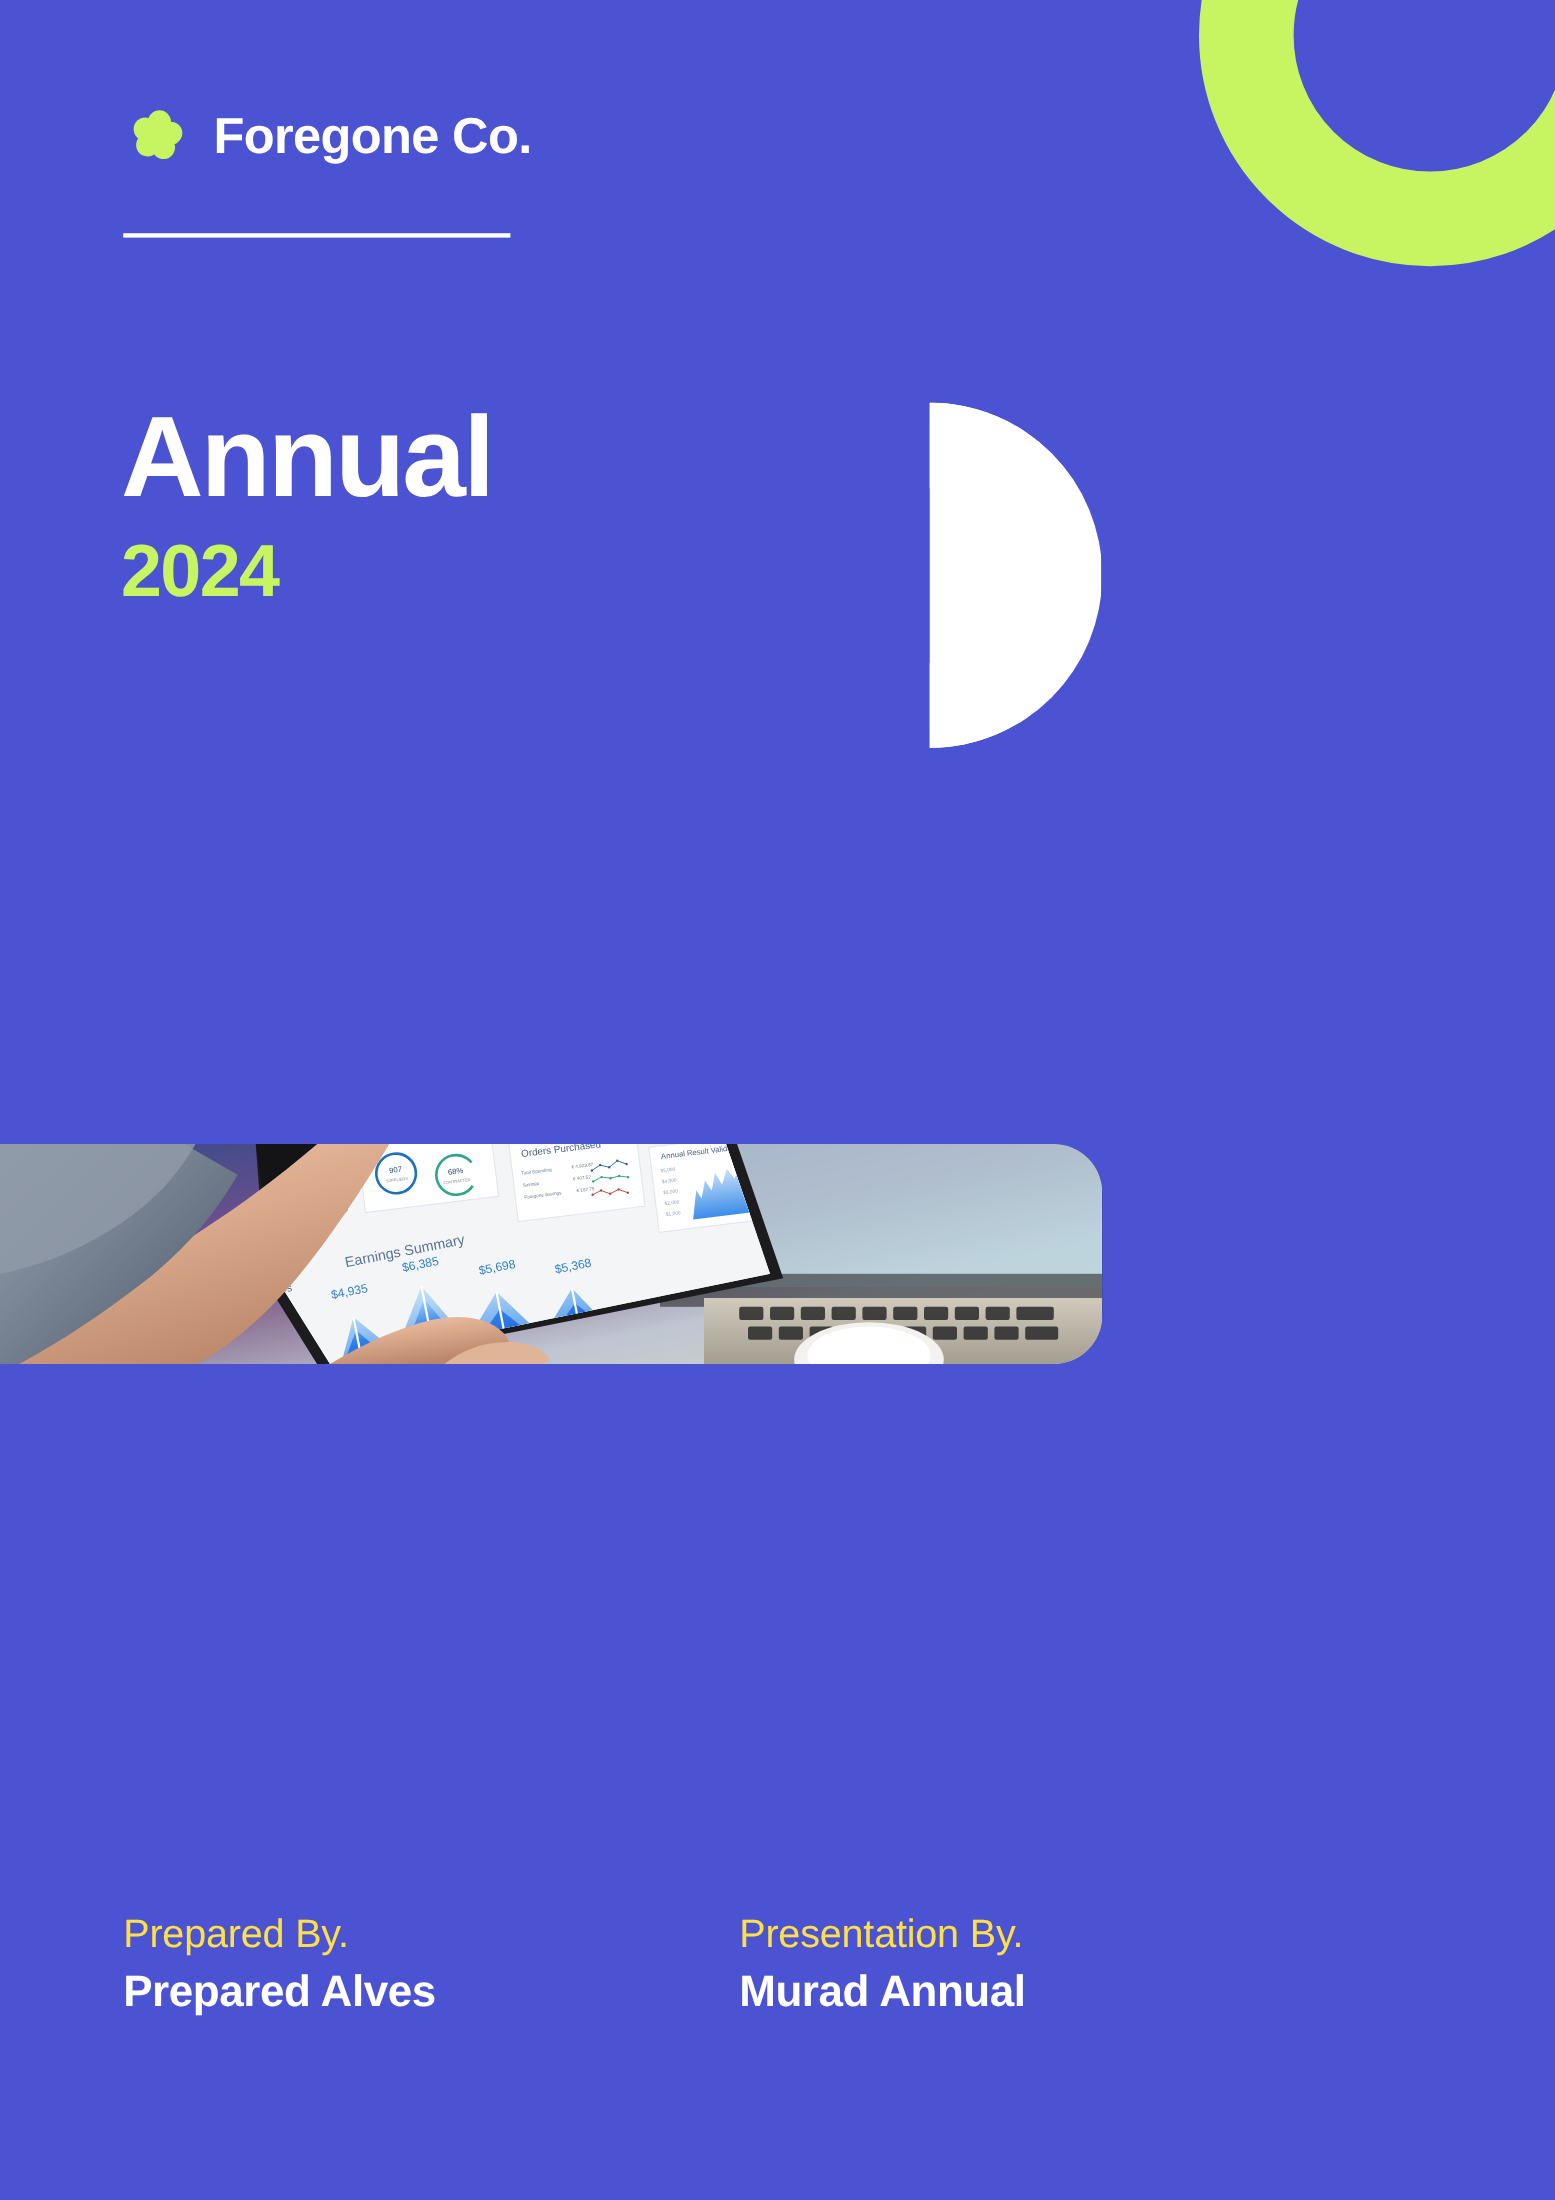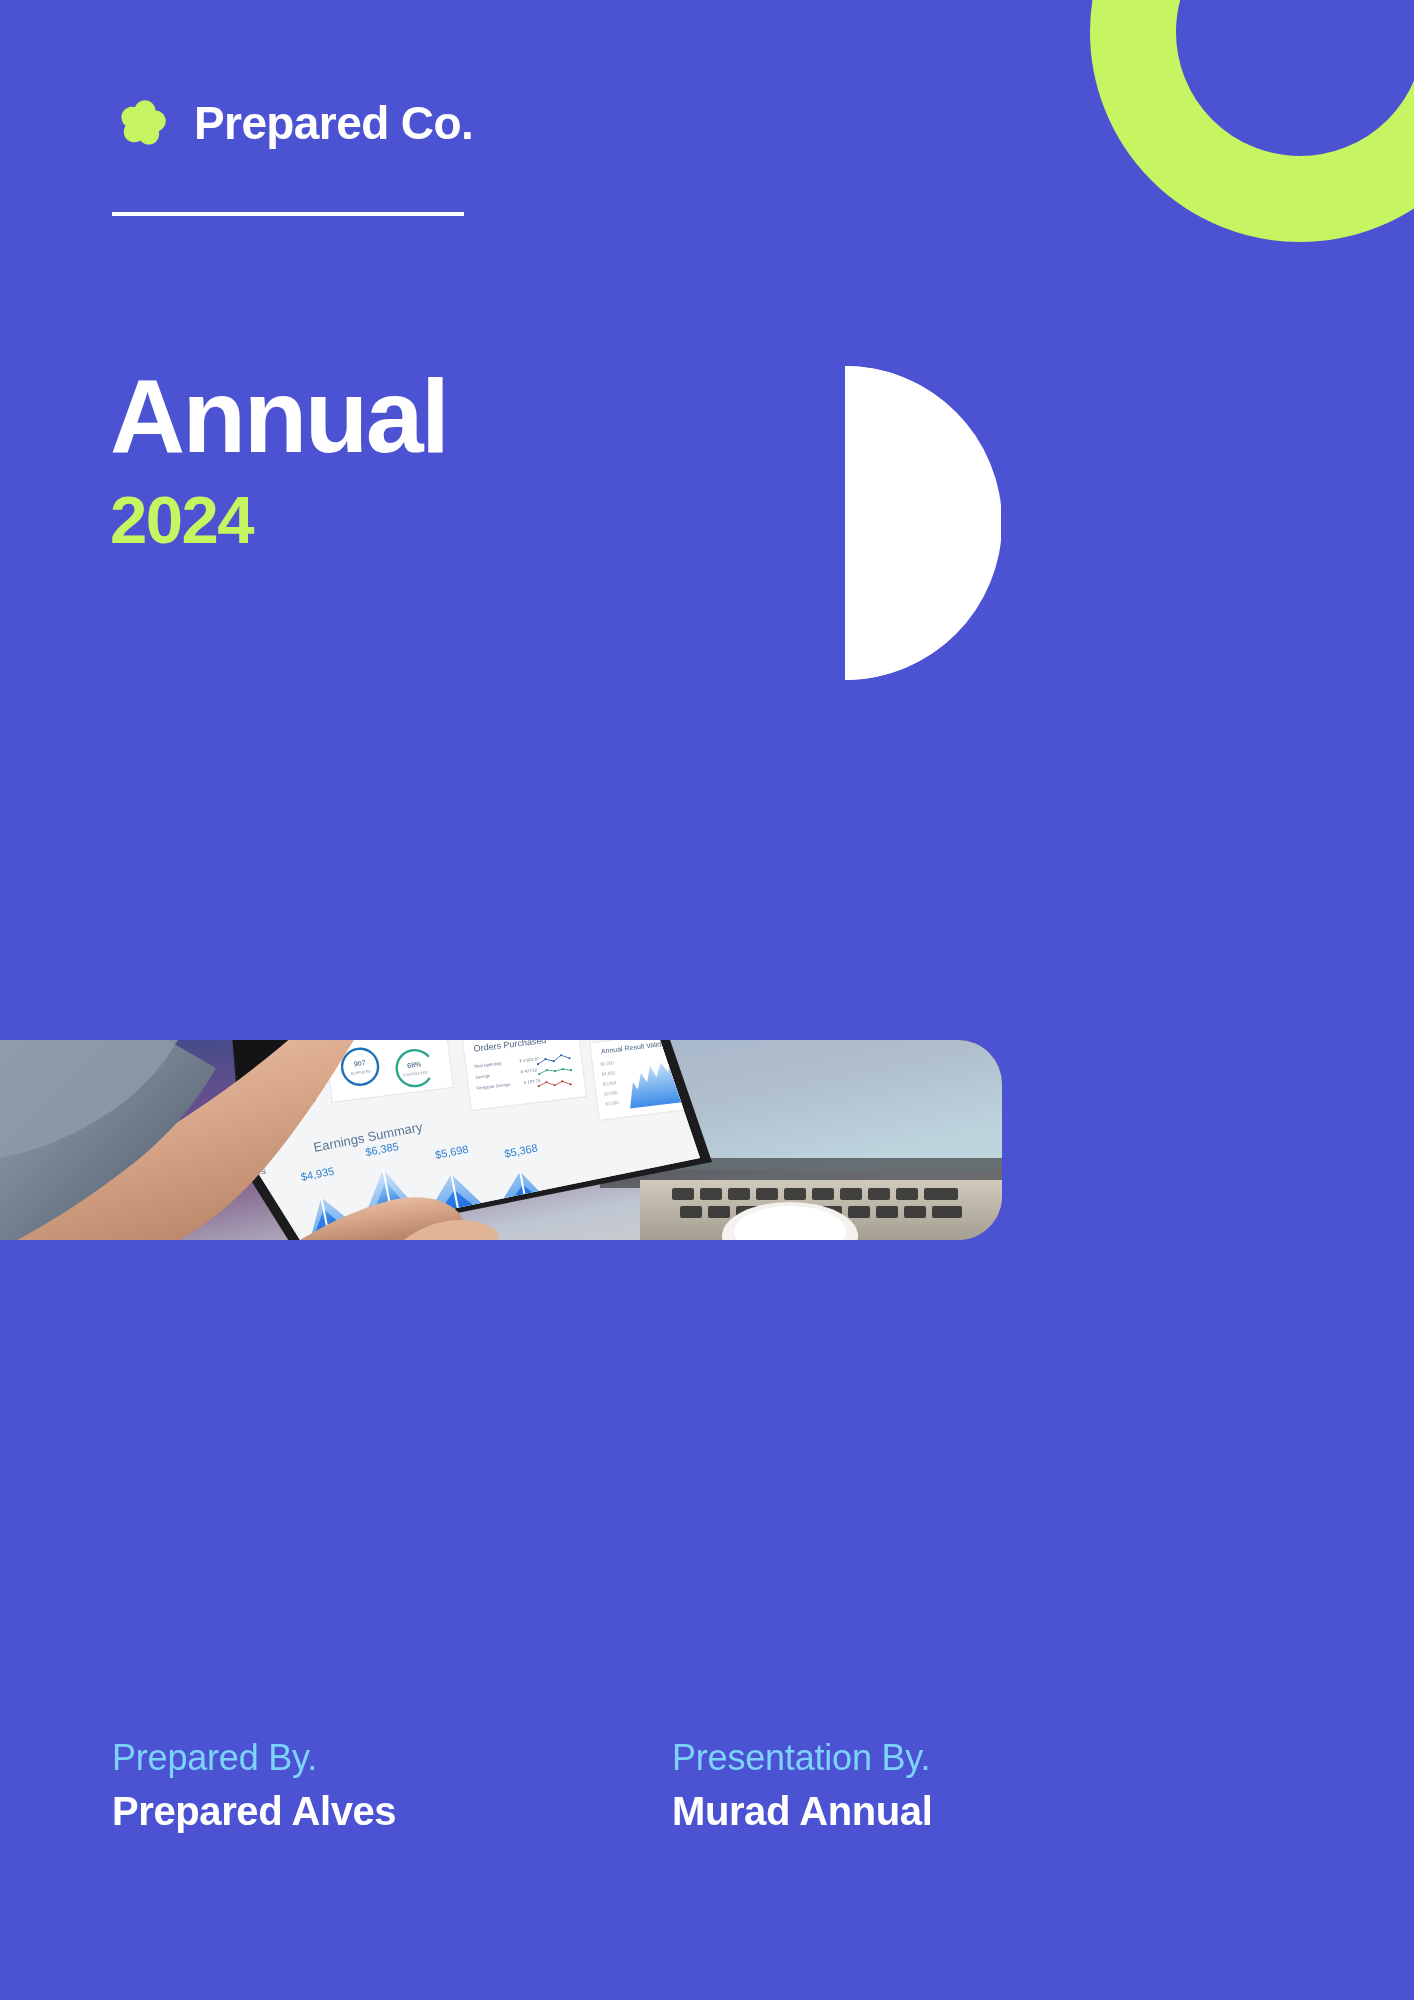--- a/index.html
+++ b/index.html
@@ -89,21 +89,21 @@
   
   .credits {
     position:absolute;
     left:112px; top:1735px;
     width:1190px;
     display:flex;
   }
   .credit-col-left  { width:560px; }
   .credit-col-right { width:560px; }
   .credit-role {
-    color:#7dd3fc;
+    color:#fde047;
     font-size:36px;
     font-weight:normal;
     letter-spacing:-0.2px;
     line-height:1.25;
     white-space:nowrap;
   }
   .credit-name {
     color:#ffffff;
     font-size:40px;
     font-weight:bold;
@@ -148,21 +148,21 @@
         </g>
         <g transform="rotate(288 50 50)">
           <path d="M50 50 m0 0
                    C 36 44, 24 48, 20 58
                    C 16 70, 24 81, 36 81
                    C 46 81, 53 73, 52 62 Z"></path>
         </g>
       </g>
     </svg>
   </span>
-  <span class="logo-word">Prepared Co.</span>
+  <span class="logo-word">Foregone Co.</span>
 </div>
 
 <div class="rule"></div>
 
 <div class="deco-dshape">
   <svg width="156" height="314" viewBox="0 0 156 314" aria-hidden="true">
     <path d="M0 0 H0 V314 H0 Z" fill="none"></path>
     <path fill="#ffffff" fill-rule="evenodd" d="M0 0
              A157 157 0 0 1 0 314
              L0 314

